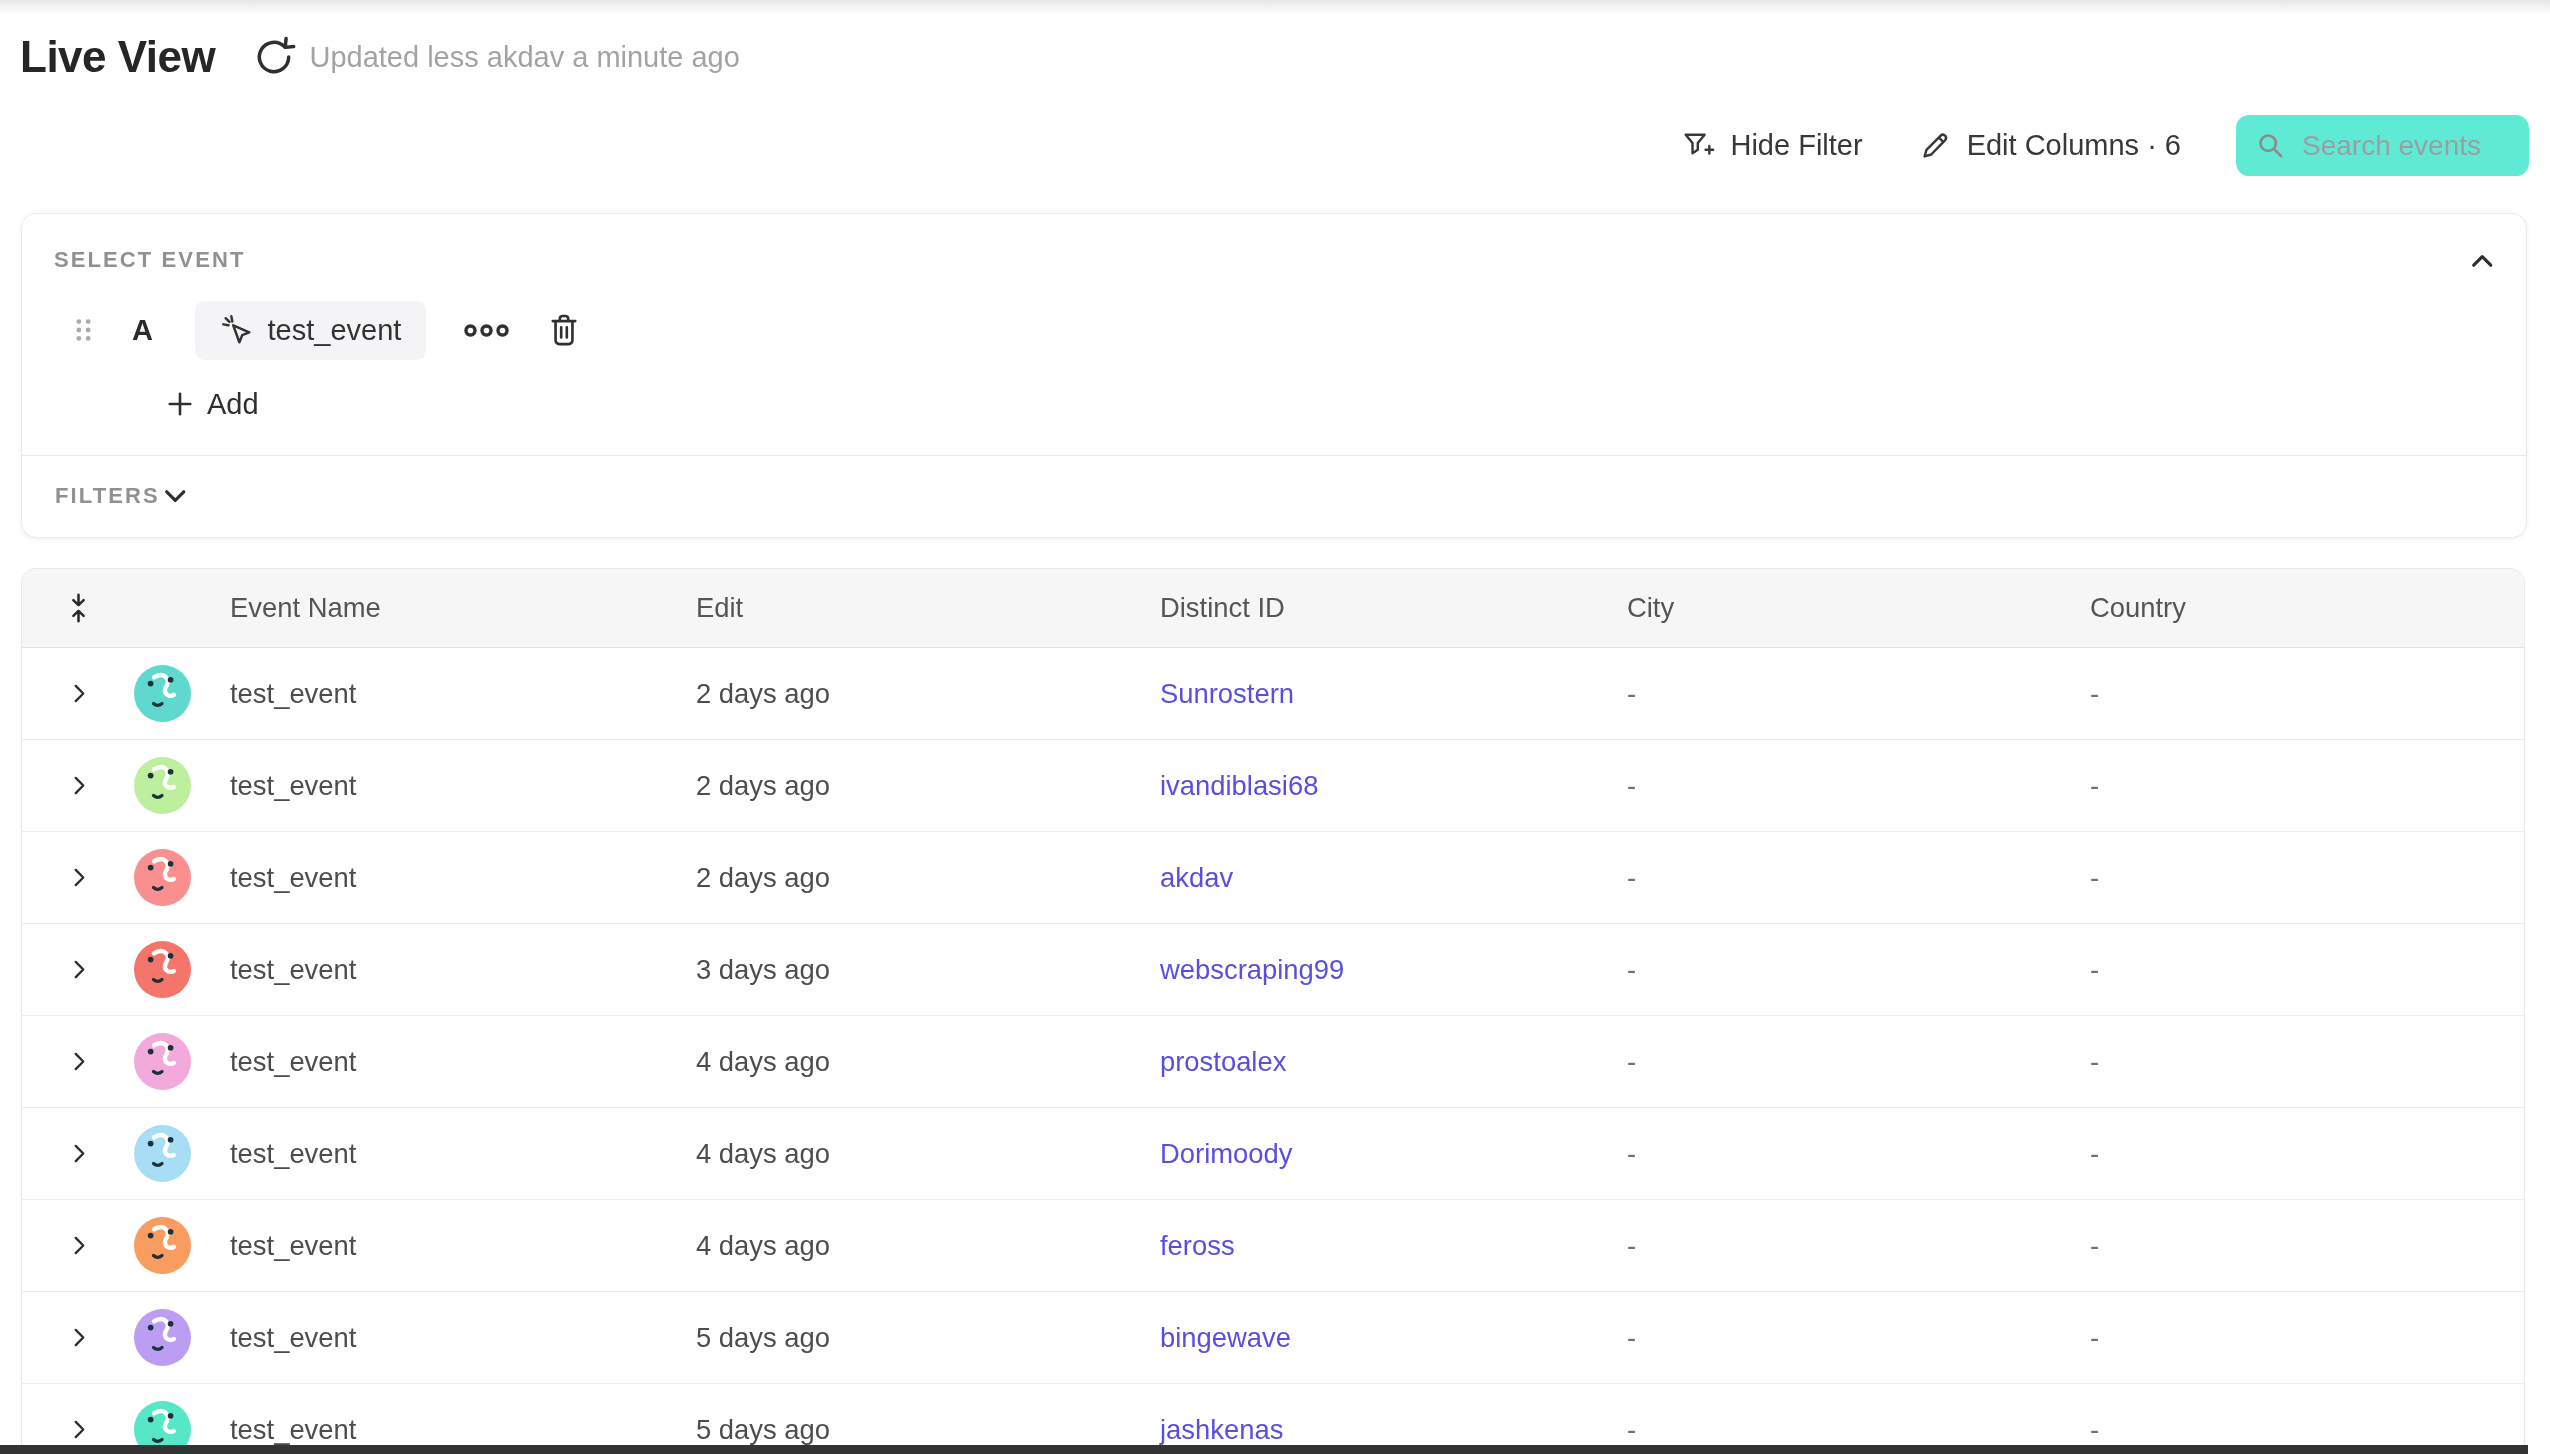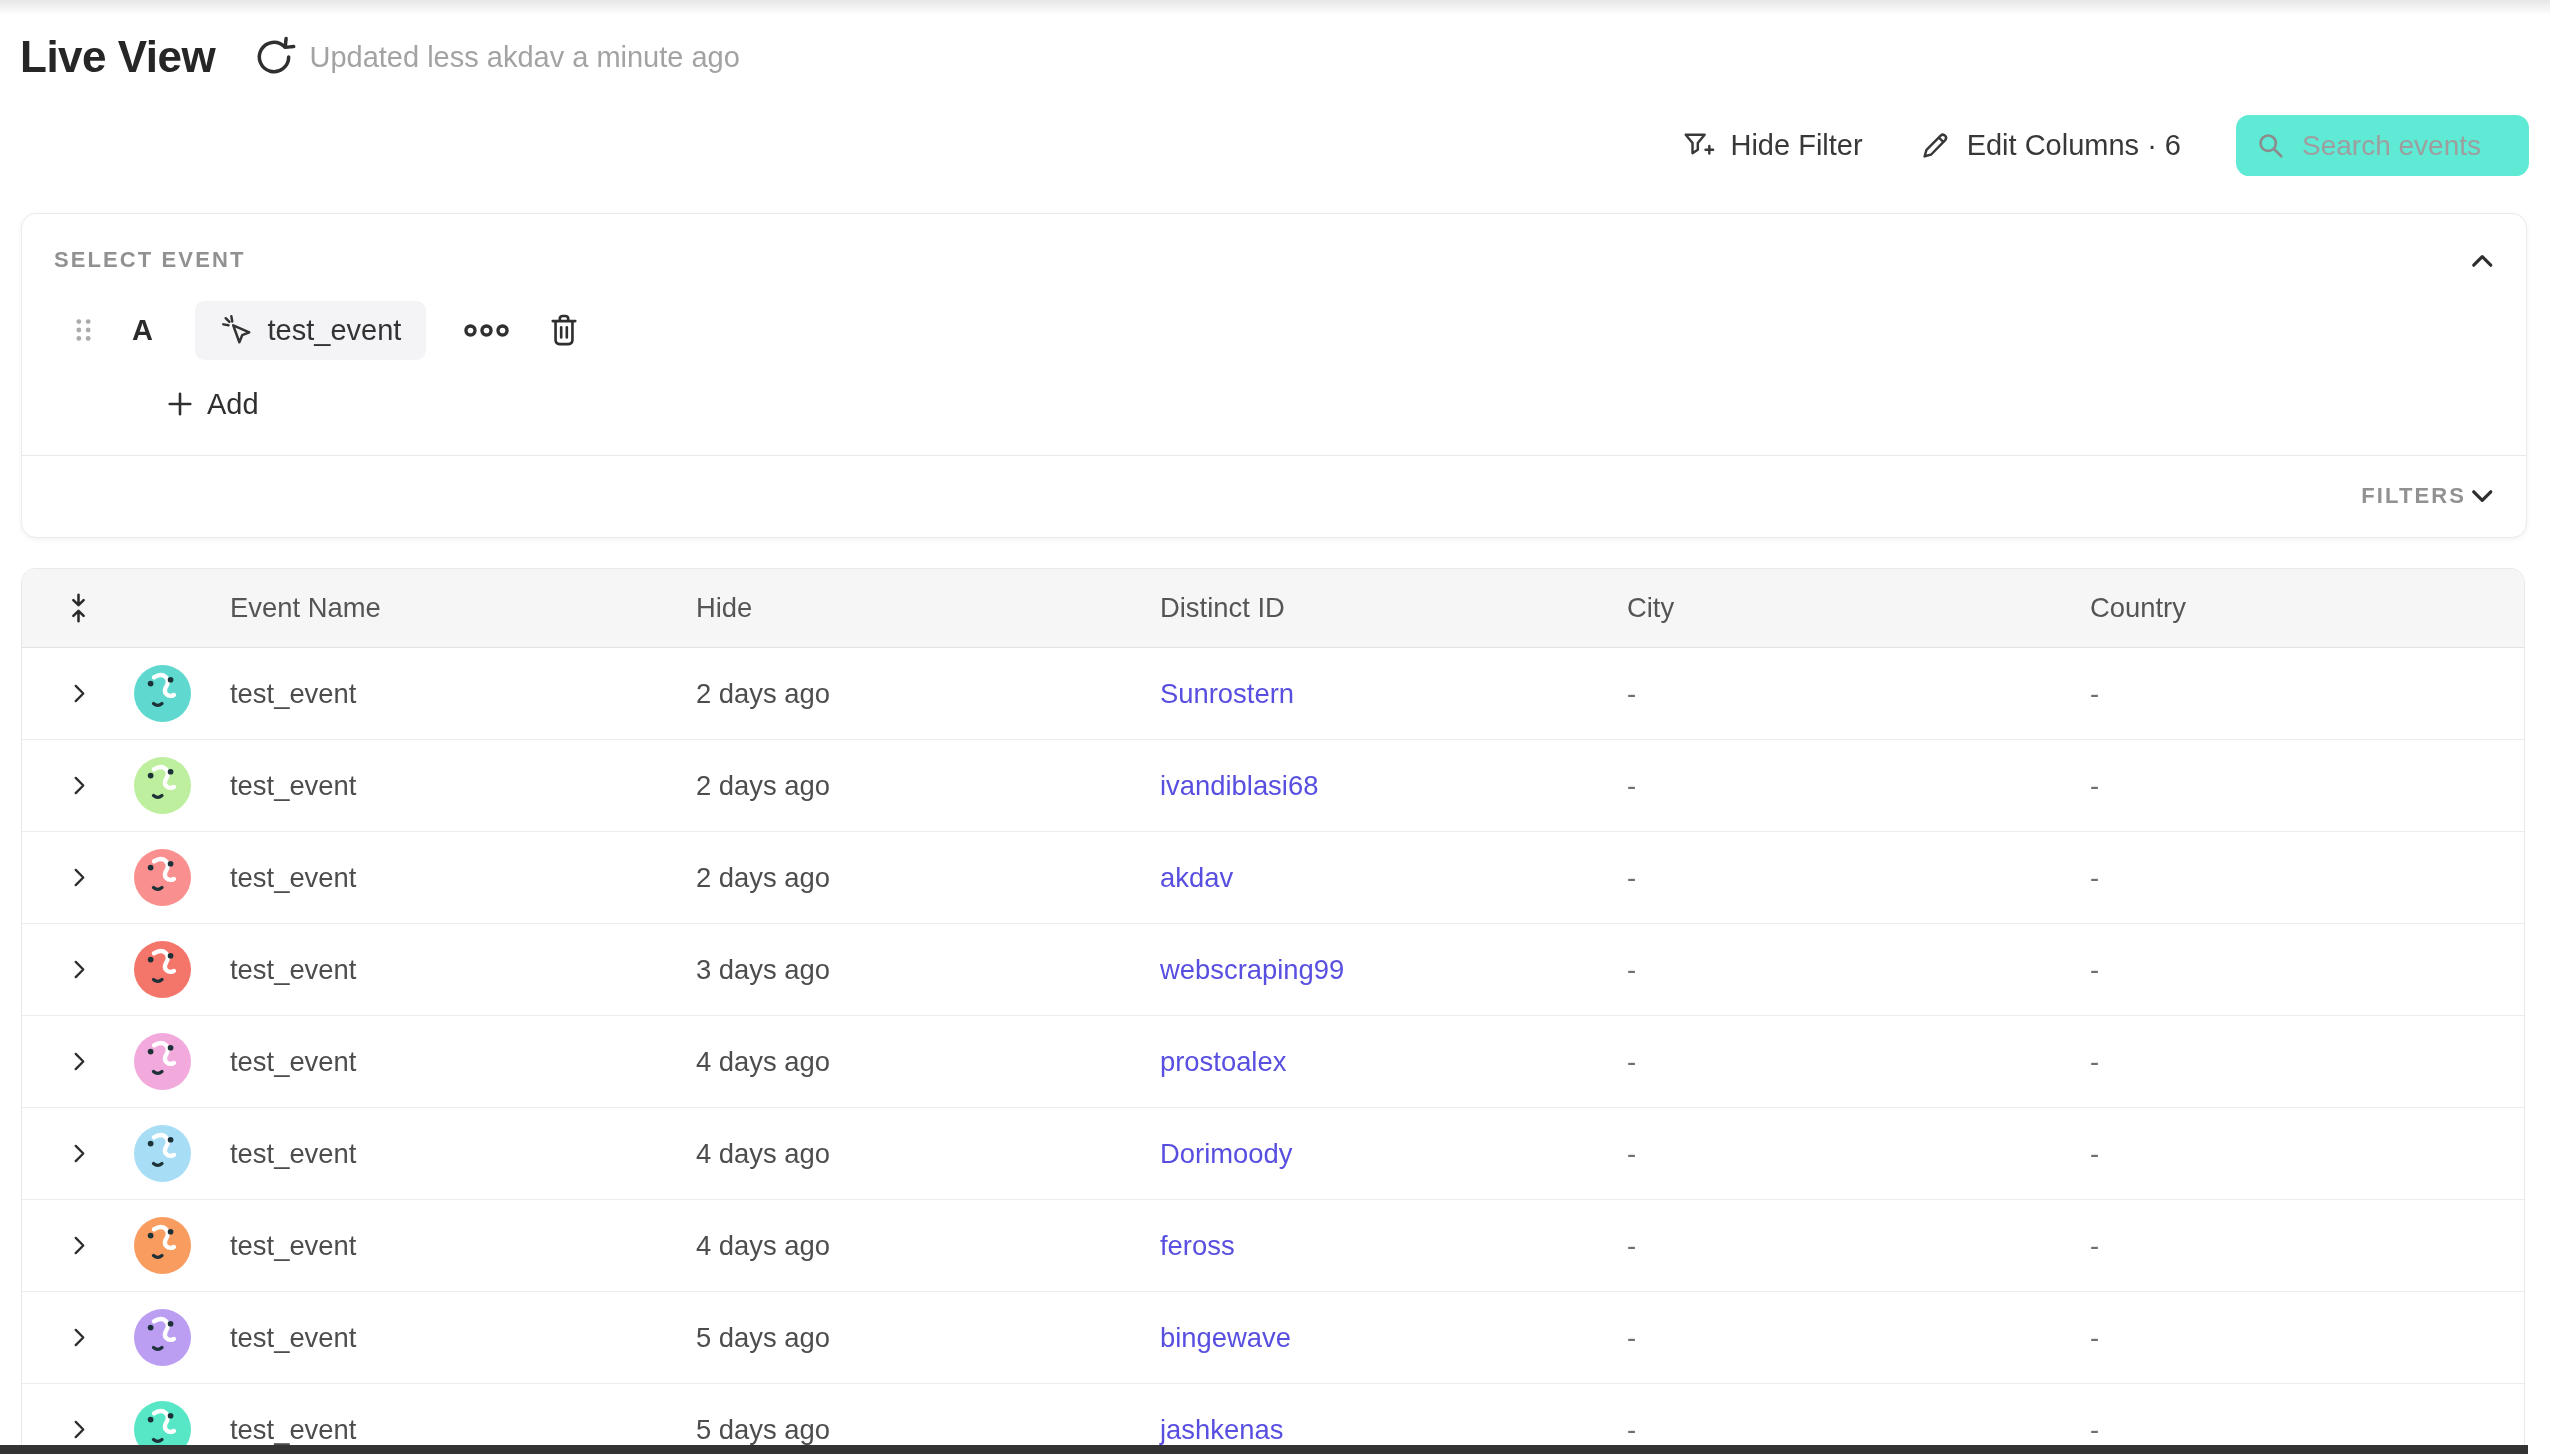--- a/index.html
+++ b/index.html
@@ -39,21 +39,21 @@
   .event-row { display:flex; align-items:center; margin-top:24.6px; padding-left:19px; }
   .drag-handle { display:flex; align-items:center; cursor:grab; }
   .event-letter { font-size:29px; font-weight:600; color:#2b2b2b; margin-left:38px; }
   .event-pill { display:flex; align-items:center; gap:14px; margin-left:42px; height:59px;
     background:#f4f4f6; border-radius:9.5px; padding:0 24.6px; font-size:29px; font-weight:500;
     color:#333; cursor:pointer; }
   .more-btn { margin-left:36px; display:flex; align-items:center; cursor:pointer; }
   .trash-btn { margin-left:38px; display:flex; align-items:center; cursor:pointer; }
   .add-row { display:flex; align-items:center; gap:13px; margin:28px 0 0 112px;
     font-size:29px; font-weight:500; color:#2f2f2f; cursor:pointer; width:max-content; }
-  .section-filters { display:flex; justify-content:flex-end; align-items:center;
+  .section-filters { display:flex; justify-content:flex-start; align-items:center;
     border-top:0.9px solid #e9e9e9; padding:24.6px 28px 24.6px 33px; }
 
   
   .table-card { position:absolute; left:21px; right:24.6px; top:568px; bottom:0;
     background:#fff; border:0.9px solid #e9e9e9; border-bottom:none;
     border-radius:15px 15px 0 0; overflow:hidden; }
   .grid-row { display:grid; grid-template-columns:208px 466px 464px 467px 463px 1fr;
     align-items:center; }
   .thead { height:79px; background:#f6f6f6; border-bottom:0.9px solid #e2e2e2;
     font-size:27.4px; color:#555; }
@@ -204,21 +204,21 @@
         <div class="expander">
           <span>
             <svg width="23" height="30" viewBox="0 0 24 32">
               <path d="M12 2 V12 M6.5 7.5 L12 13 L17.5 7.5" fill="none" stroke="#2a2a2a" stroke-width="2.7" stroke-linecap="round" stroke-linejoin="round"></path>
               <path d="M12 30 V20 M6.5 24.5 L12 19 L17.5 24.5" fill="none" stroke="#2a2a2a" stroke-width="2.7" stroke-linecap="round" stroke-linejoin="round"></path>
             </svg>
           </span>
         </div>
       </div>
       <div>Event Name</div>
-      <div>Hide</div>
+      <div>Edit</div>
       <div>Distinct ID</div>
       <div>City</div>
       <div>Country</div>
     </div>
     <div>
     <div class="grid-row trow">
       <div class="first-cell">
         <div class="expander">
           <span>
             <svg width="17" height="23" viewBox="0 0 18 24">

